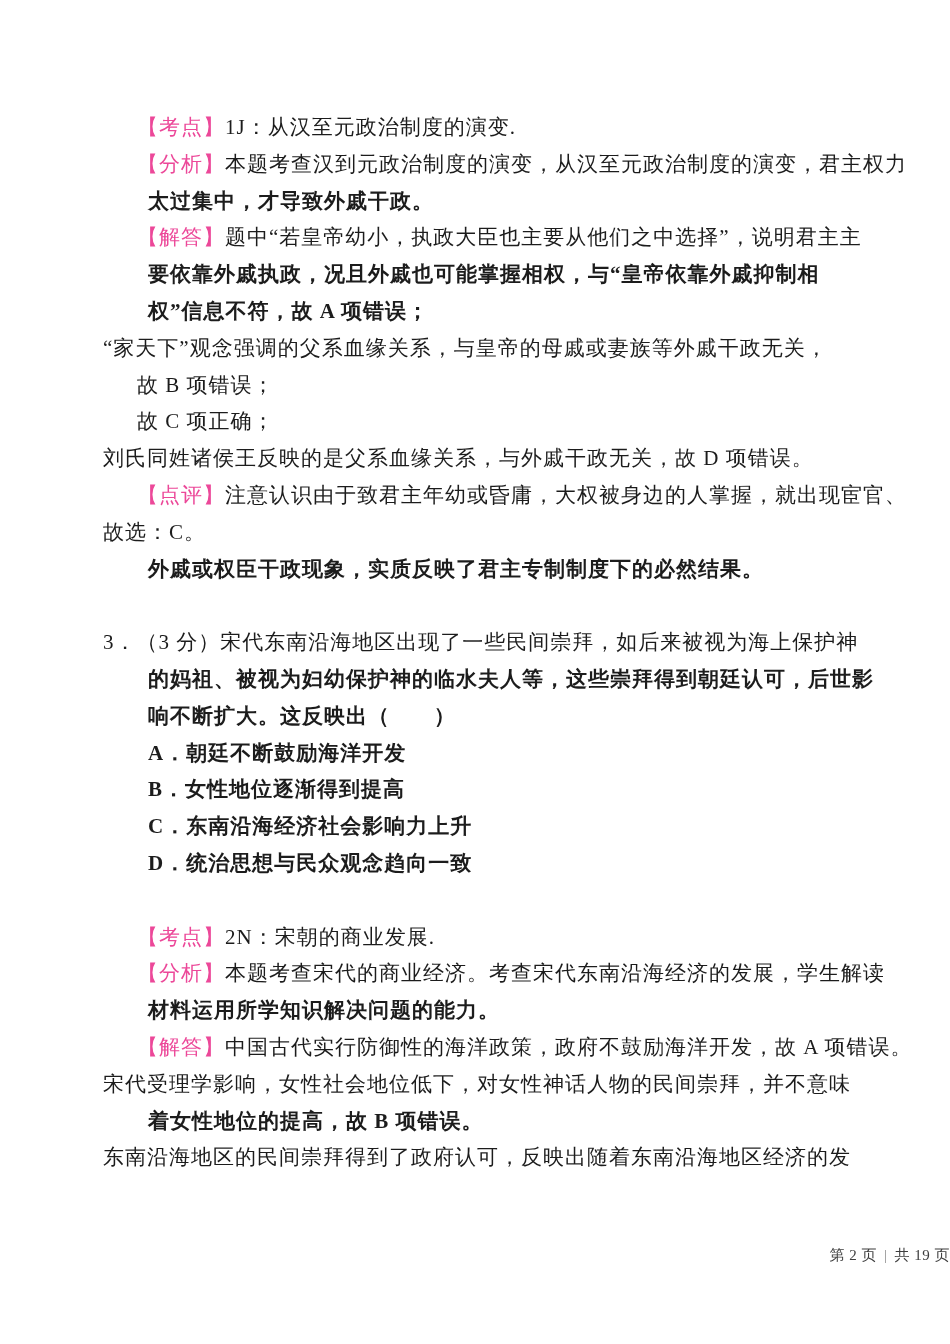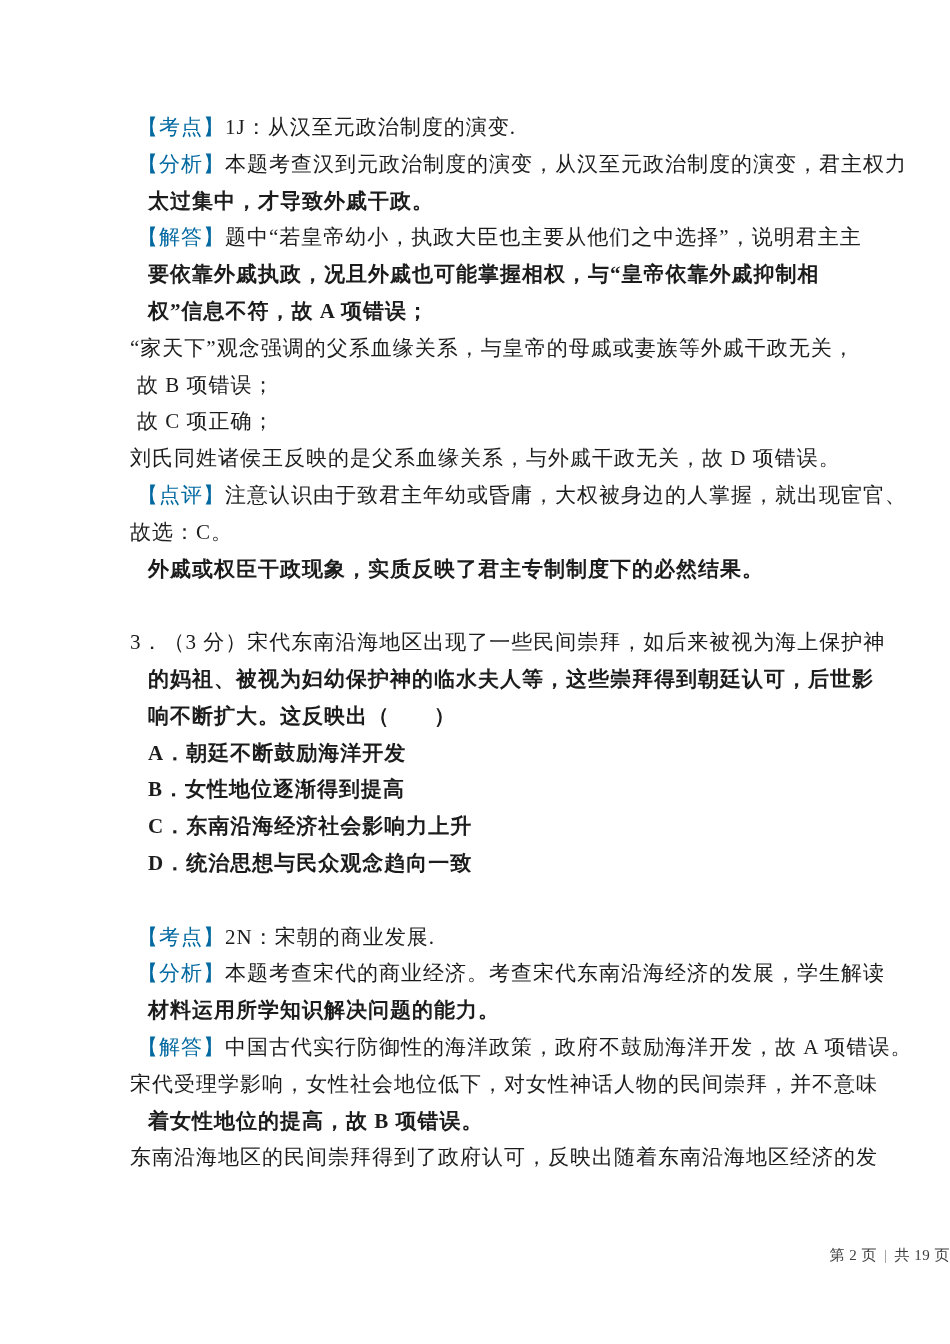--- a/index.html
+++ b/index.html
@@ -21,23 +21,23 @@
   }
   .line {
     font-size: 21px;
     line-height: 36.8px;
     height: 36.8px;
     letter-spacing: 1px;
     white-space: nowrap;
   }
   .l-label { padding-left: 34px; }   
   .l-cont  { padding-left: 45px; font-weight: bold; }   
-  .l-base  { padding-left: 0; margin-left: 27px; }      
+  .l-base  { padding-left: 0; }      
   .blank   { }
-  .lbl { color: #0369a1; }
+  .lbl { color: #ec4899; }
   .footer {
     position: absolute;
     top: 1246px;
     left: 0;
     width: 950px;
     text-align: right;
     font-size: 15px;
     line-height: 18px;
     color: #3d3d3d;
     letter-spacing: 0.5px;

